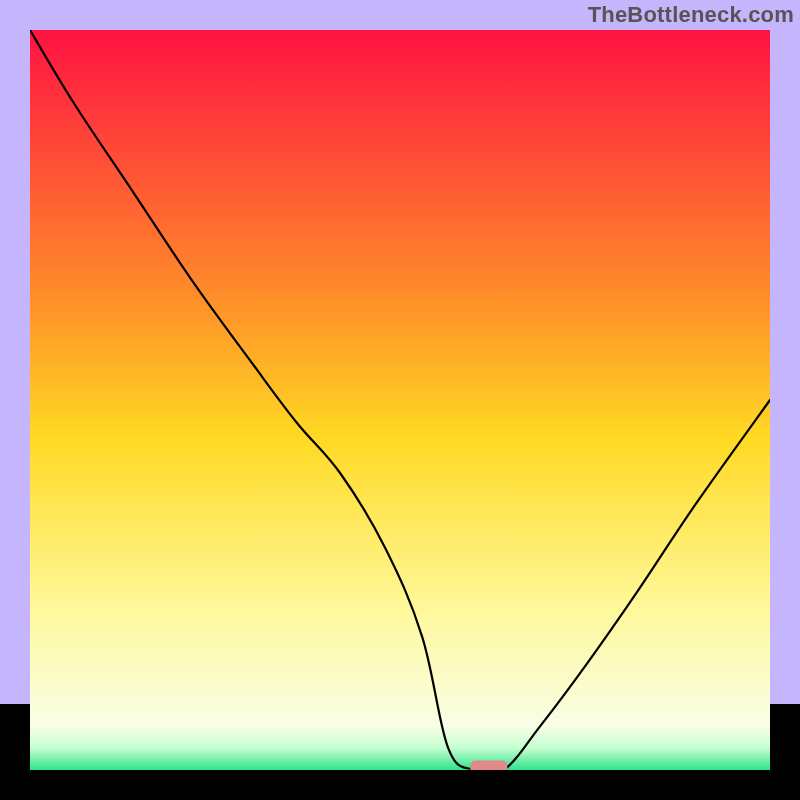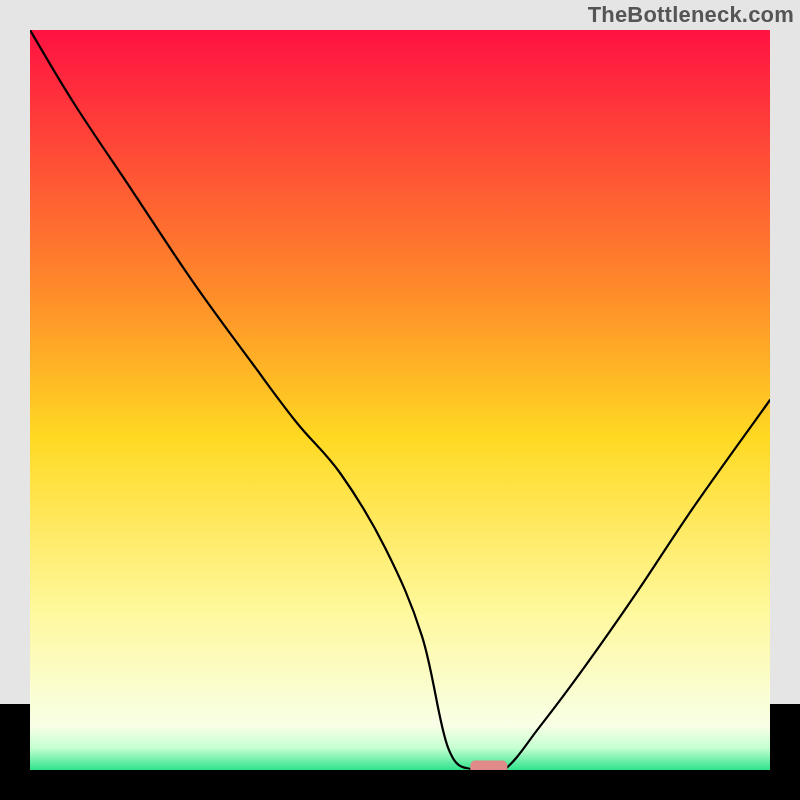--- a/index.html
+++ b/index.html
@@ -8,21 +8,21 @@
     width: 800px;
     height: 800px;
     overflow: hidden;
     background: #000;
     font-family: Arial, Helvetica, sans-serif;
   }
   .frame {
     position: relative;
     width: 800px;
     height: 704px;
-    background: #e5e5e5;
+    background: #c4b5fd;
   }
   .branding {
     position: absolute;
     top: 2px;
     right: 6px;
     color: #555;
     font-size: 22px;
     font-weight: 600;
     letter-spacing: 0.2px;
     user-select: none;

